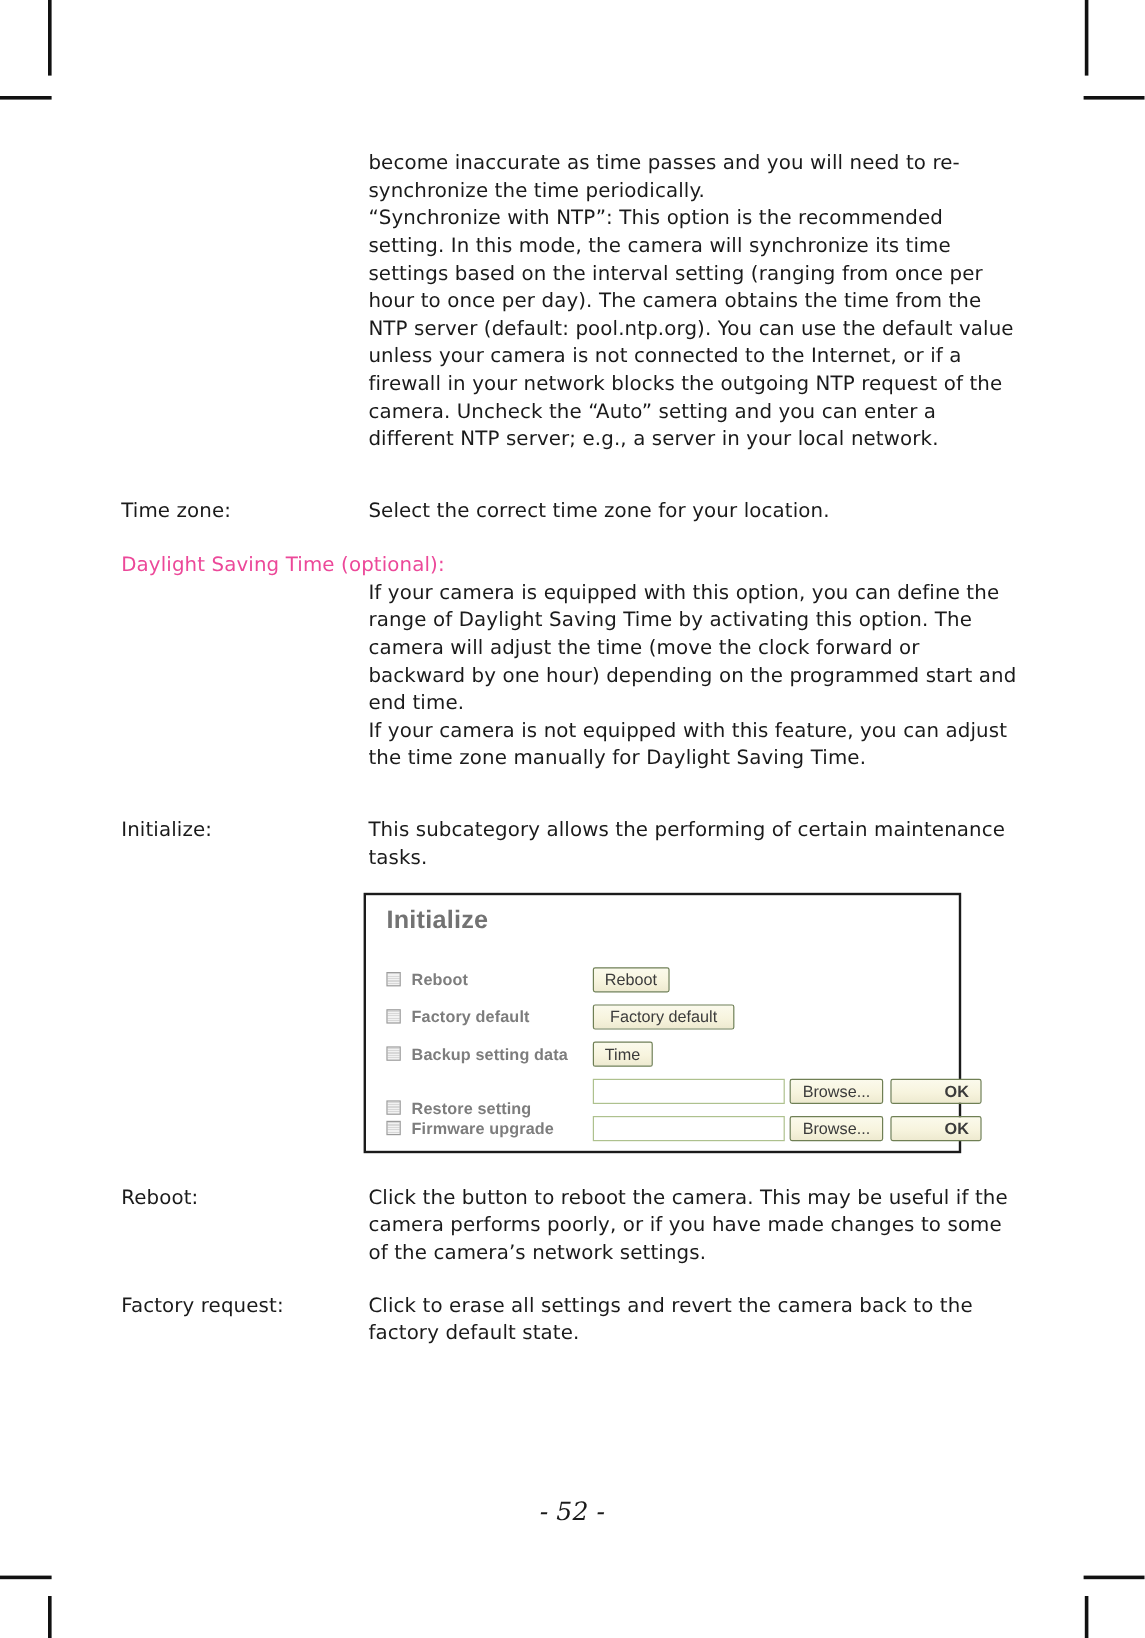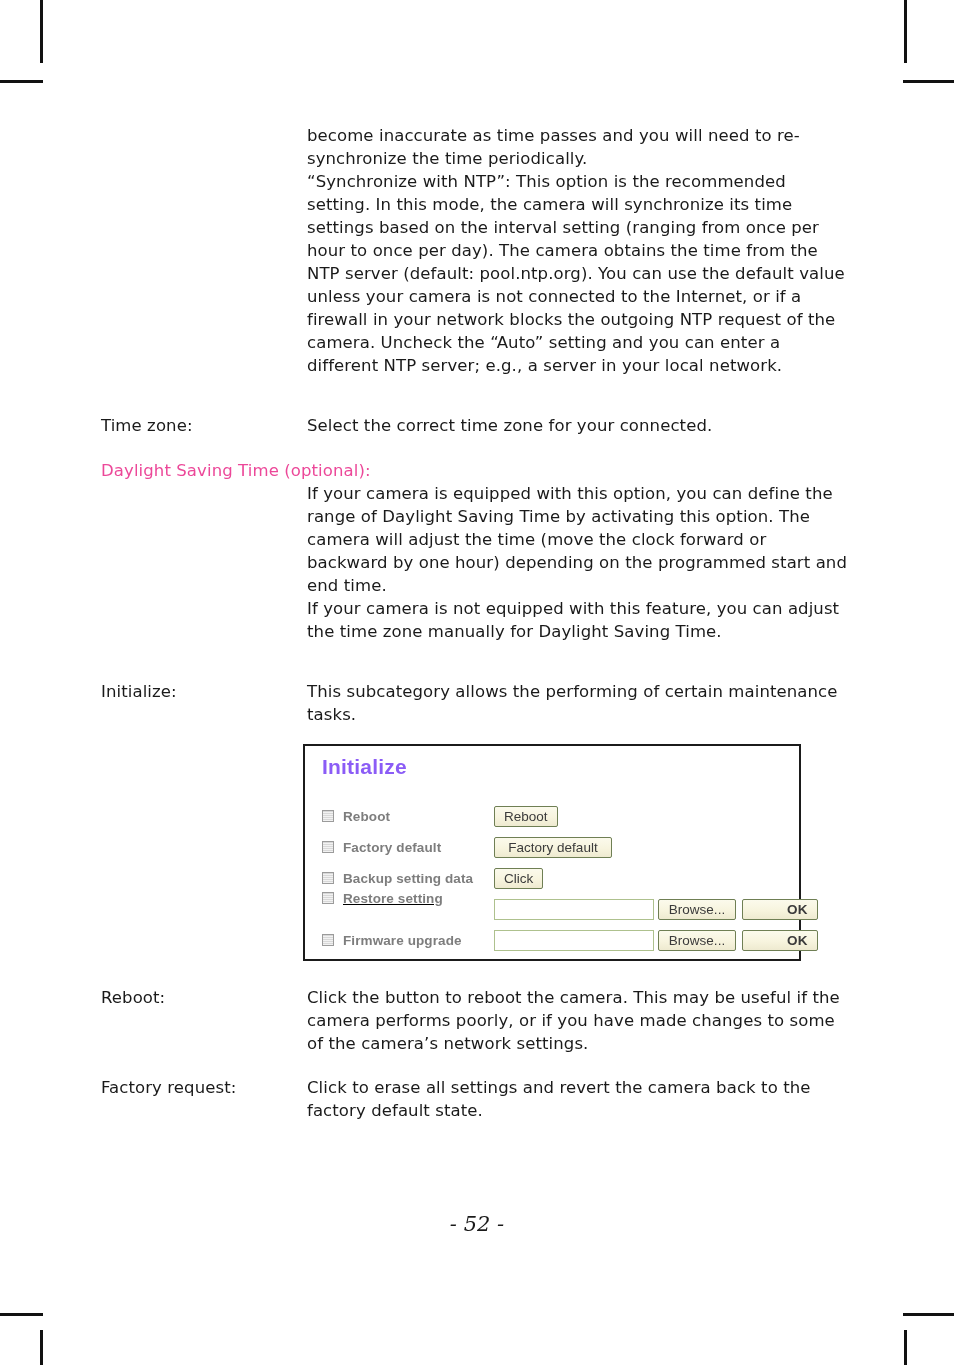--- a/index.html
+++ b/index.html
@@ -83,34 +83,34 @@
     border: 2px solid #1b1b1b;
     box-sizing: border-box;
     font-family: "Liberation Sans", sans-serif;
   }
   #initialize-title {
     position: absolute;
     left: 17px;
     top: 9px;
     font-size: 21px;
     font-weight: bold;
-    color: #8b5cf6;
+    color: #737373;
     letter-spacing: 0.2px;
   }
   .init-row {
     position: absolute;
     left: 17px;
     height: 26px;
     display: flex;
     align-items: center;
   }
   .init-row-0 { top: 57px; }
   .init-row-1 { top: 88px; }
   .init-row-2 { top: 119px; }
-  .init-row-3 { top: 139px; text-decoration: underline; }
+  .init-row-3 { top: 164px; }
   .init-row-4 { top: 181px; }
 
   .bullet-icon {
     width: 12px;
     height: 12px;
     flex: 0 0 12px;
     margin-right: 9px;
     border: 1px solid #9b9b9b;
     box-sizing: border-box;
     background:
@@ -169,21 +169,21 @@
     border: 1px solid #aec18e;
     background: #ffffff;
     margin-right: 4px;
   }
   .gap { display: inline-block; width: 6px; }
 
   
   #page-number {
     position: absolute;
     left: 0;
-    top: 1212px;
+    top: 1248px;
     width: 954px;
     text-align: center;
     font-family: "DejaVu Serif", serif;
     font-style: italic;
     font-size: 21px;
     color: #1a1a1a;
   }
 </style>
 </head>
 <body>
@@ -201,21 +201,21 @@
 
   <div class="doc">
 
     <div class="body-col" style="top:124px;">
       <p>become inaccurate as time passes and you will need to re-synchronize the time periodically.</p>
       <p>“Synchronize with NTP”: This option is the recommended setting. In this mode, the camera will synchronize its time settings based on the interval setting (ranging from once per hour to once per day). The camera obtains the time from the NTP server (default: pool.ntp.org). You can use the default value unless your camera is not connected to the Internet, or if a firewall in your network blocks the outgoing NTP request of the camera. Uncheck the “Auto” setting and you can enter a different NTP server; e.g., a server in your local network.</p>
     </div>
 
     <div class="label-col" style="top:414px;">Time zone:</div>
     <div class="body-col" style="top:414px;">
-      <p>Select the correct time zone for your connected.</p>
+      <p>Select the correct time zone for your location.</p>
     </div>
 
     <div class="wide-label" style="top:459px;">Daylight Saving Time (optional):</div>
     <div class="body-col" style="top:482px;">
       <p>If your camera is equipped with this option, you can define the range of Daylight Saving Time by activating this option. The camera will adjust the time (move the clock forward or backward by one hour) depending on the programmed start and end time.</p>
       <p>If your camera is not equipped with this feature, you can adjust the time zone manually for Daylight Saving Time.</p>
     </div>
 
     <div class="label-col" style="top:680px;">Initialize:</div>
     <div class="body-col" style="top:680px;">
@@ -251,21 +251,21 @@
       </div>
       <div class="ctl-wrap ctl-row-1">
         <button class="btn btn-factory">Factory default</button>
         <span class="gap"></span>
       </div>
       <div class="init-row init-row-2">
         <span class="bullet-icon"></span>
         <span class="init-label">Backup setting data</span>
       </div>
       <div class="ctl-wrap ctl-row-2">
-        <button class="btn btn-save">Click</button>
+        <button class="btn btn-save">Time</button>
         <span class="gap"></span>
       </div>
       <div class="init-row init-row-3">
         <span class="bullet-icon"></span>
         <span class="init-label">Restore setting</span>
       </div>
       <div class="ctl-wrap ctl-row-3">
         <input type="text" class="text-input" style="">
         <button class="btn btn-browse">Browse...</button>
         <span class="gap"></span>

